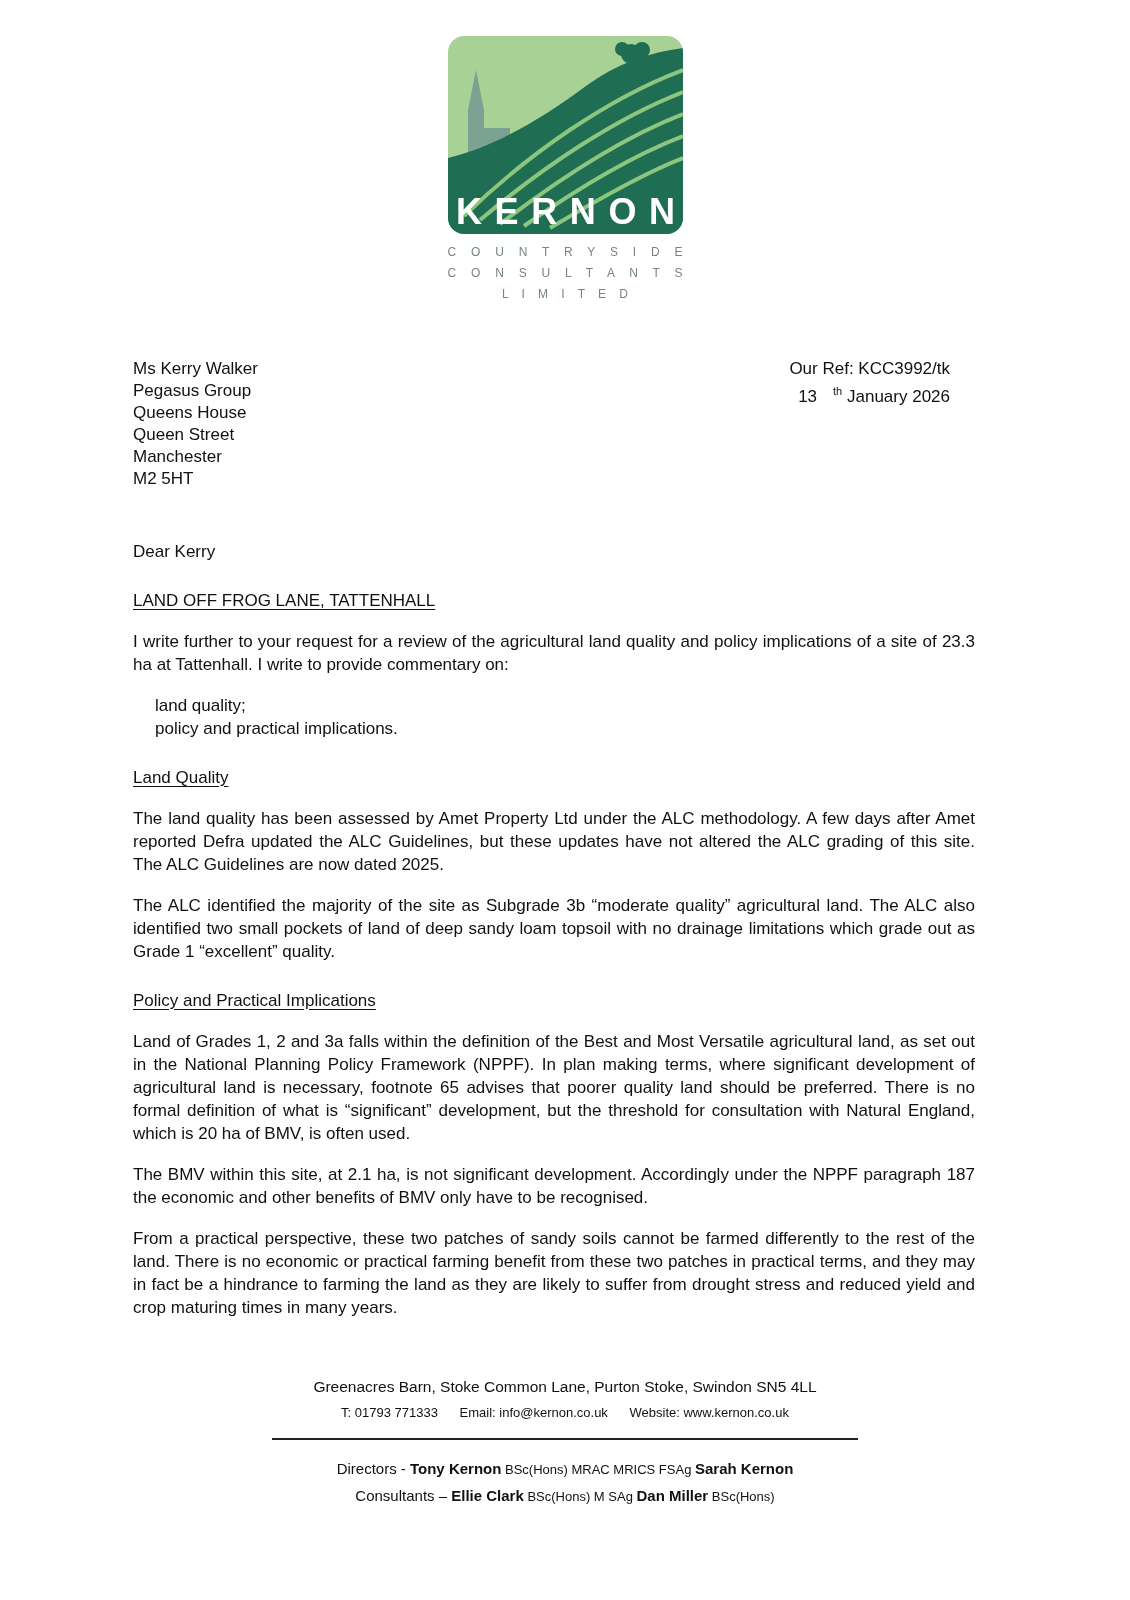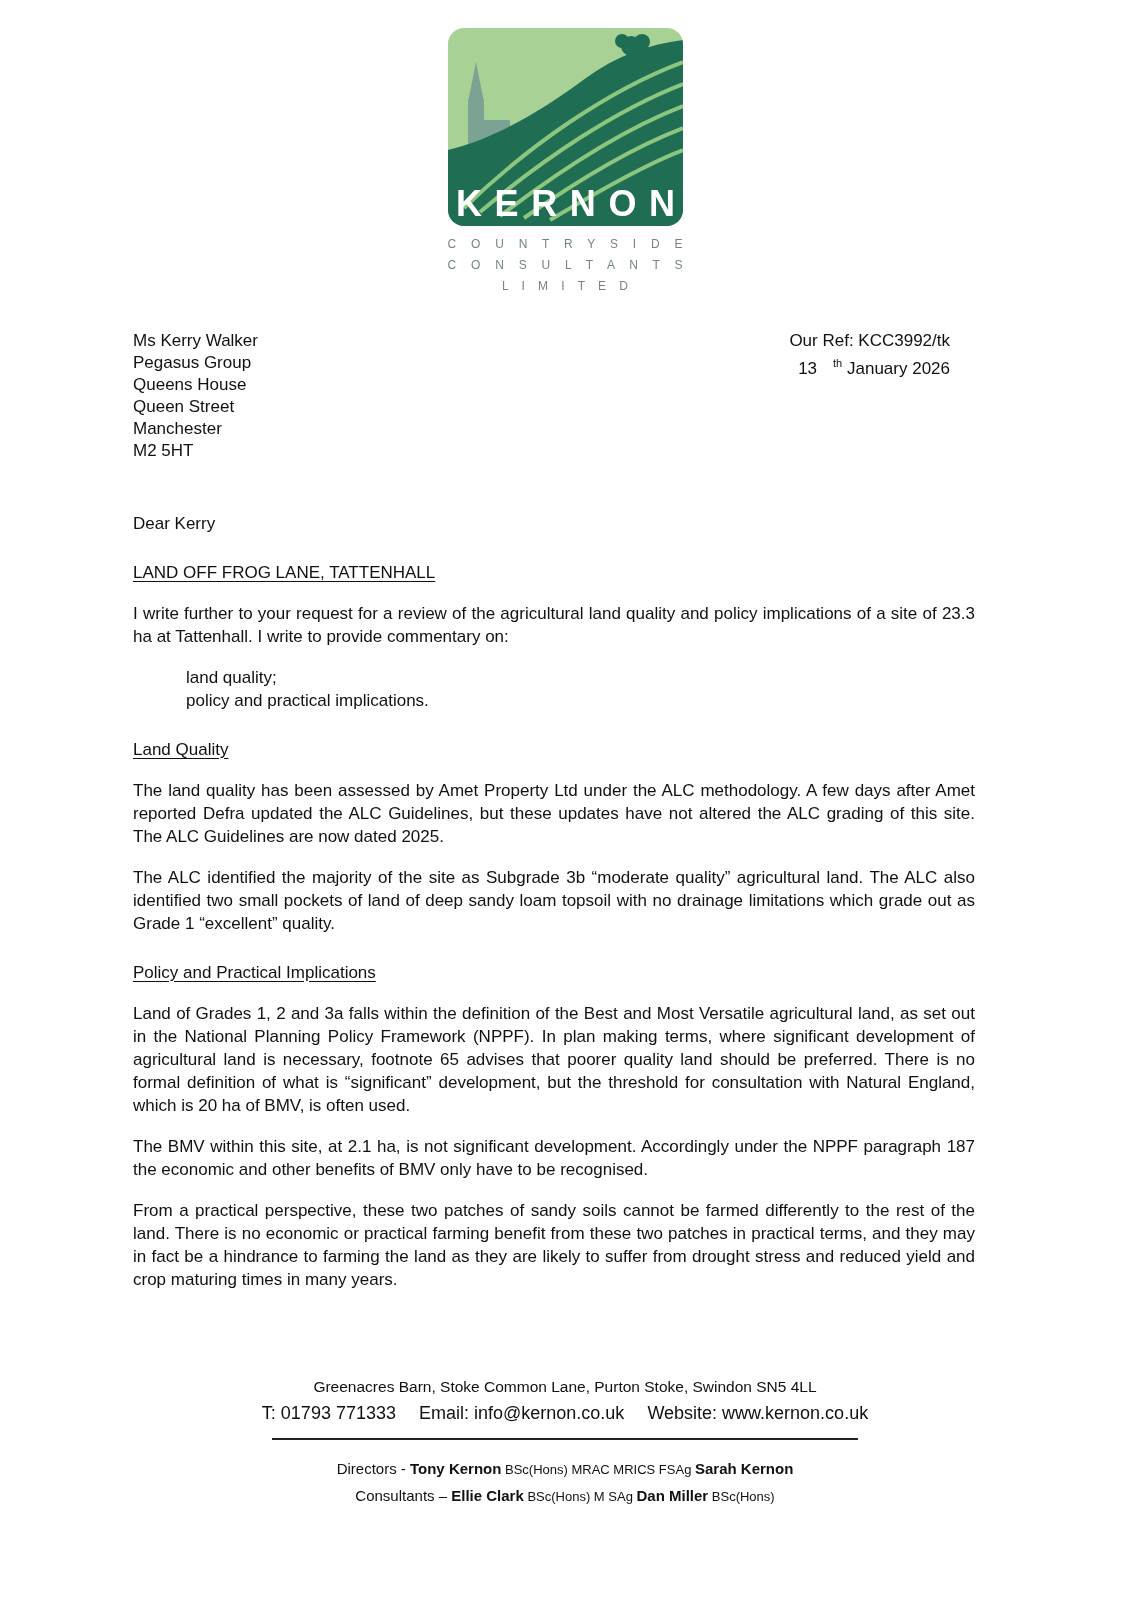--- a/index.html
+++ b/index.html
@@ -8,64 +8,64 @@
     width: 1130px;
     height: 1600px;
     margin: 0 auto;
     background: #ffffff;
     font-family: "Liberation Sans", sans-serif;
     color: #111;
     overflow: hidden;
   }
 
   
-  .logo-wrap { padding-top: 28px; text-align: center; }
+  .logo-wrap { padding-top: 36px; text-align: center; }
   .logo-inner { display: inline-block; width: 235px; }
   .logo-subline {
     width: 235px;
     margin: 8px auto 0;
     text-align: justify;
     text-align-last: justify;
     font-size: 12px;
     line-height: 13px;
     color: #74877e;
     white-space: normal;
   }
   .logo-subline.narrow { width: 126px; }
 
   
   .addr-row {
-    margin-top: 36px;
+    margin-top: 56px;
     padding: 0 180px 0 133px;
     display: flex;
     justify-content: space-between;
     align-items: flex-start;
   }
   .recipient div { font-size: 17px; line-height: 22px; }
   .refblock { text-align: right; font-size: 17px; line-height: 22px; }
   .refblock sup { font-size: 11px; vertical-align: super; padding-left: 16px; }
 
   
   .body { padding: 0 155px 0 133px; font-size: 17px; line-height: 23px; }
   .salutation { margin-top: 50px; }
   .subject { margin-top: 26px; text-decoration: underline; text-underline-offset: 3px; }
   .para { margin-top: 18px; text-align: justify; }
-  .bullets { margin-top: 18px; margin-left: 53px; }
+  .bullets { margin-top: 18px; margin-left: 22px; }
   .heading { margin-top: 26px; text-decoration: underline; text-underline-offset: 3px; }
 
   
   .footer {
     position: absolute;
     top: 1374px;
     left: 0;
     width: 100%;
     text-align: center;
   }
   .footer .address { font-size: 15.5px; line-height: 26px; color: #111; }
-  .footer .contact { font-size: 18px; line-height: 26px; color: #111; }
+  .footer .contact { font-size: 13px; line-height: 26px; color: #111; }
   .footer .contact span { margin: 0 9px; }
   .footer .rule {
     width: 586px;
     margin: 12px auto 0;
     border: none;
     border-top: 2px solid #222;
   }
   .people { margin-top: 16px; font-size: 15px; line-height: 26px; }
   .people .pname { font-weight: bold; }
   .people .quals { font-size: 13px; }

